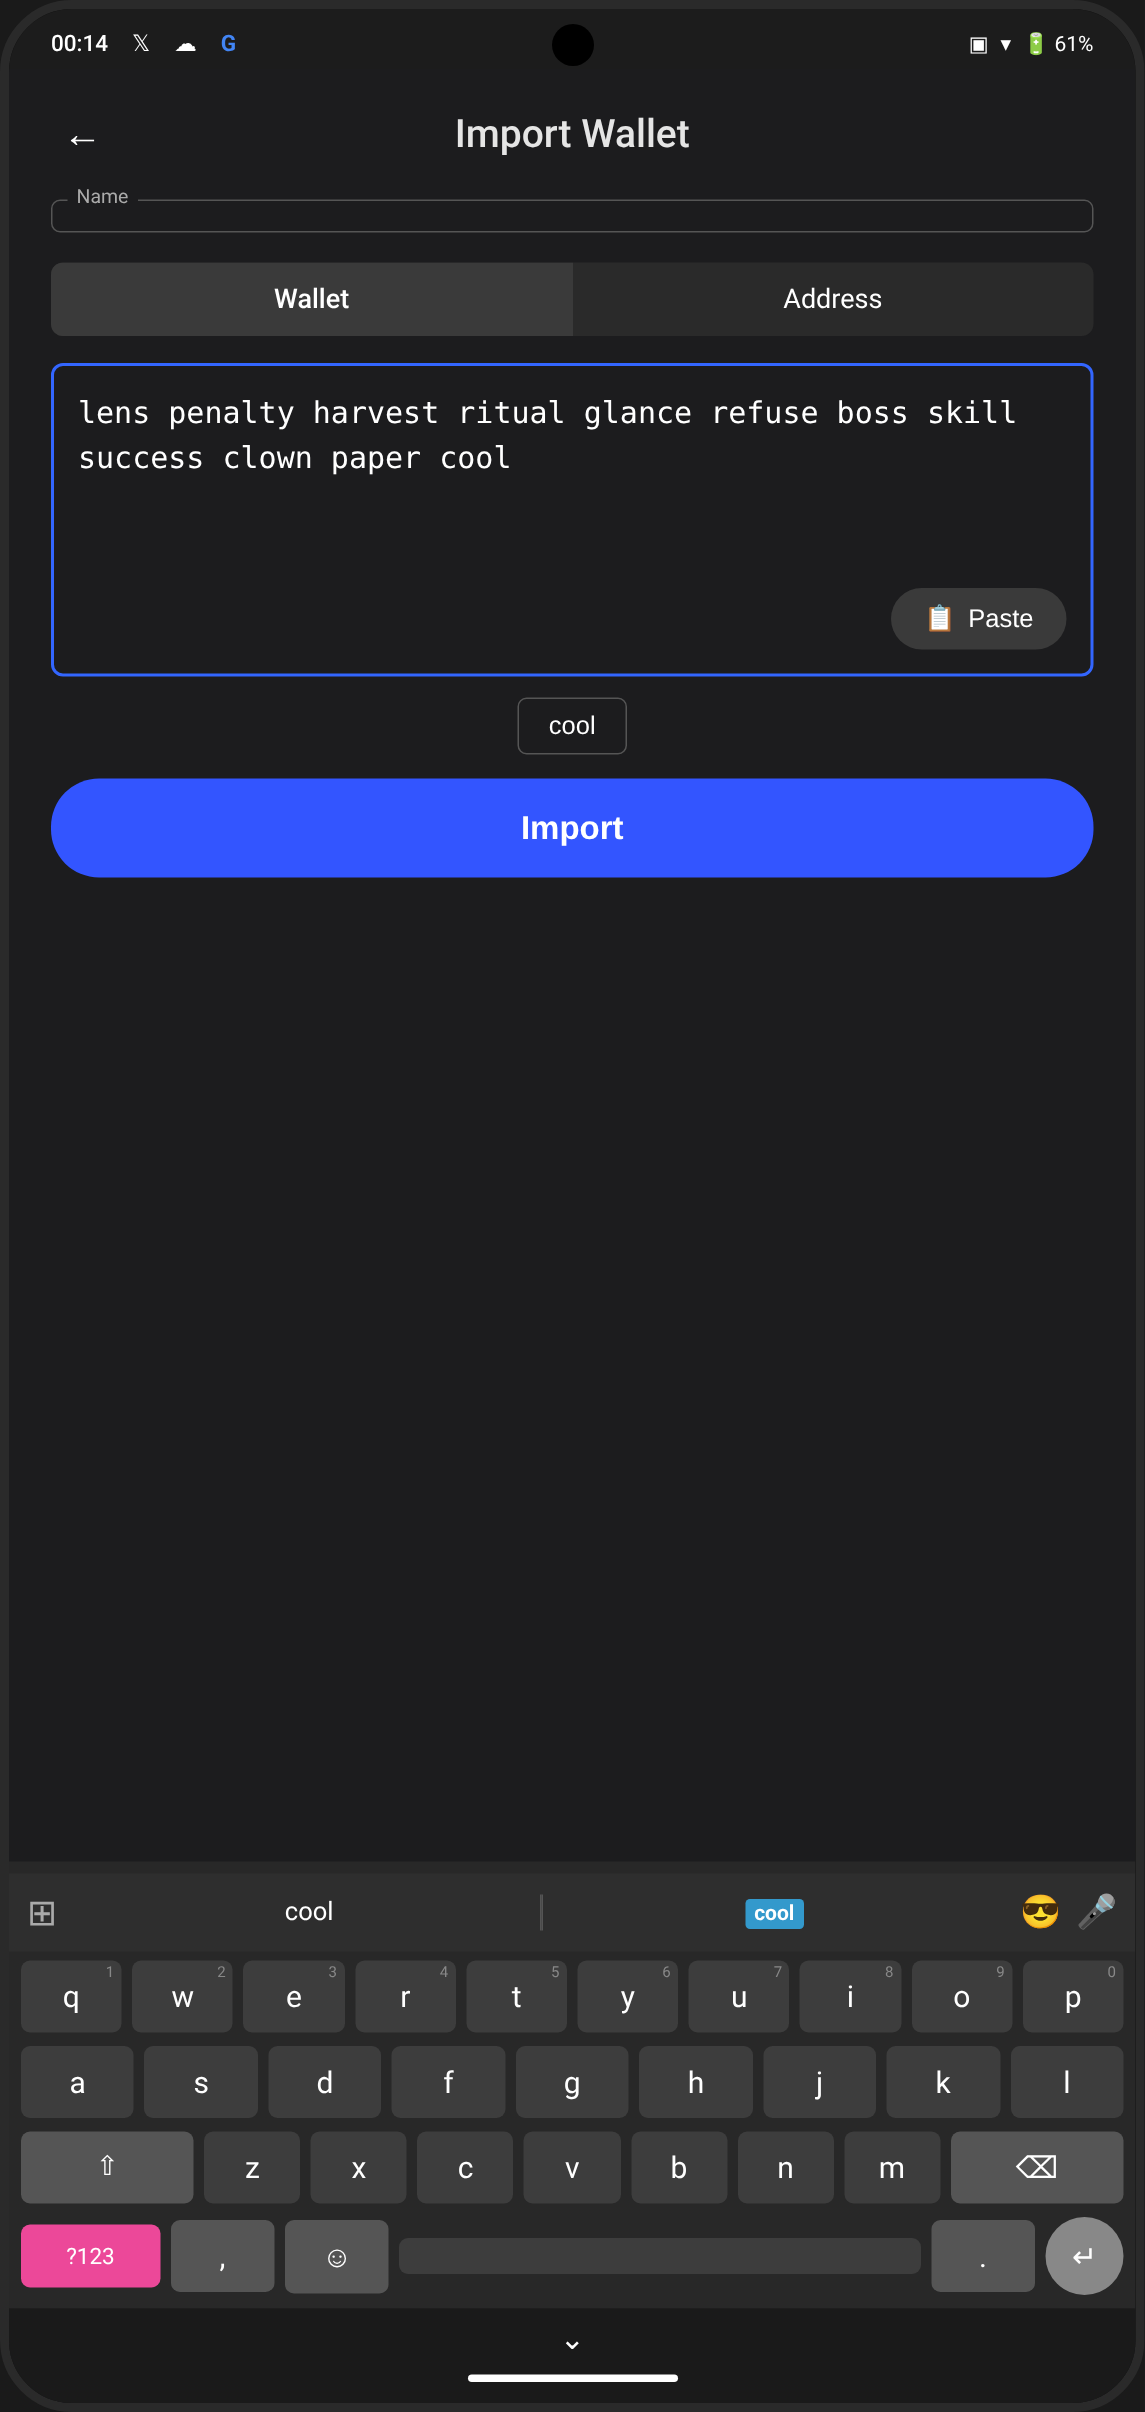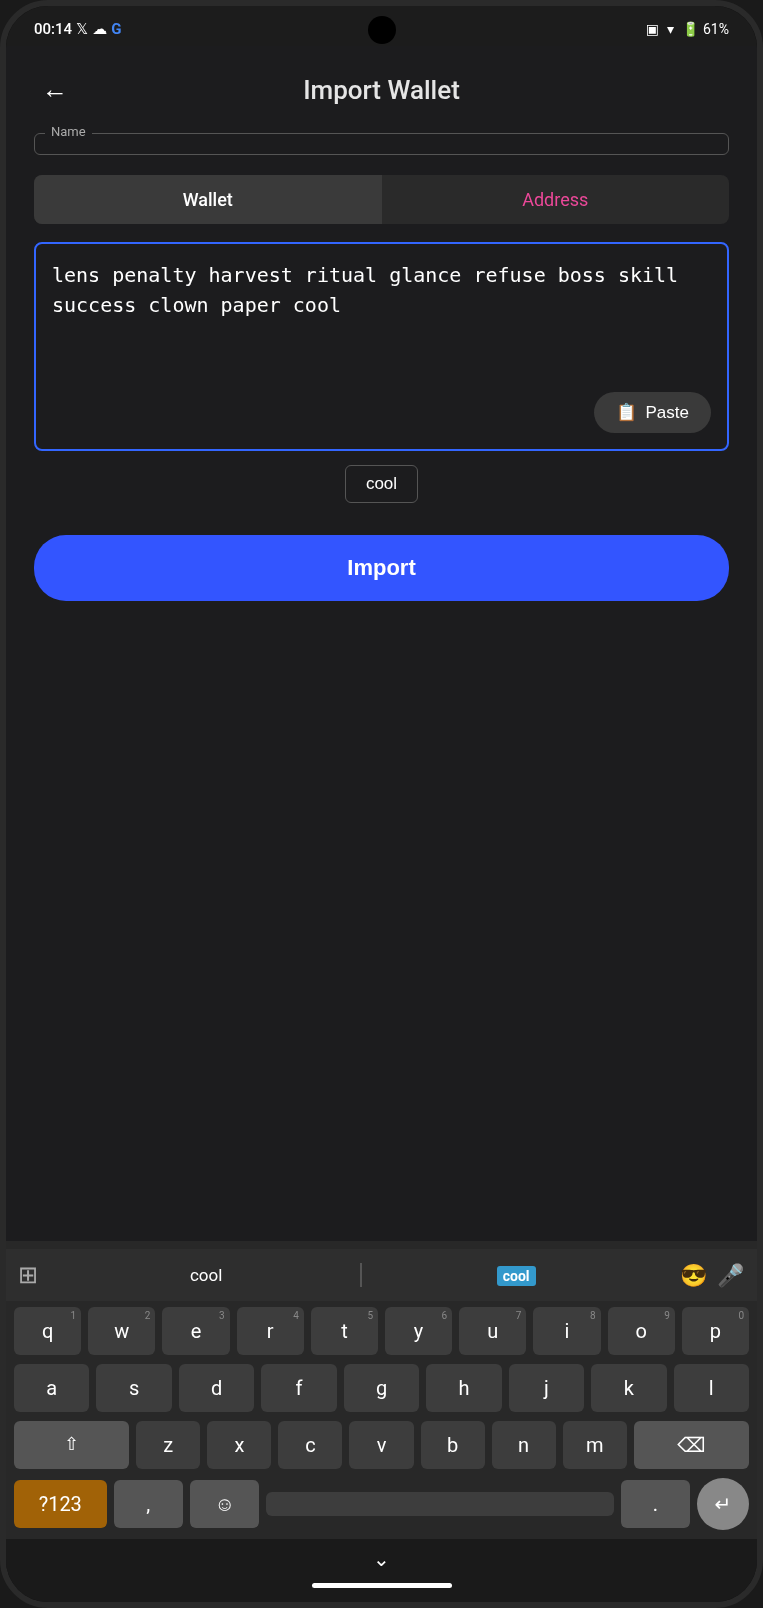--- a/index.html
+++ b/index.html
@@ -26,21 +26,21 @@
       background: #1c1c1c;
       display: flex;
       justify-content: space-between;
       align-items: center;
       padding: 14px 28px 8px;
       flex-shrink: 0;
     }
     .status-left {
       display: flex;
       align-items: center;
-      gap: 4px;
+      gap: 16px;
       color: #fff;
       font-size: 15px;
       font-weight: 500;
     }
     .status-right {
       display: flex;
       align-items: center;
       gap: 8px;
       color: #fff;
       font-size: 14px;
@@ -118,21 +118,21 @@
       display: flex;
       background: #2a2a2a;
       border-radius: 8px;
       margin-bottom: 18px;
       overflow: hidden;
     }
     .tab-item {
       flex: 1;
       padding: 14px 0;
       text-align: center;
-      color: #ec4899;
+      color: #ffffff;
       font-size: 18px;
       cursor: pointer;
     }
     .tab-item.active {
       background: #3a3a3a;
       color: #fff;
       font-weight: 500;
     }
     .phrase-textarea-wrapper {
       border: 2px solid #3366ff;
@@ -185,21 +185,20 @@
       background: #3355ff;
       border: none;
       border-radius: 32px;
       color: #fff;
       font-size: 22px;
       font-weight: 600;
       padding: 20px 0;
       width: 100%;
       cursor: pointer;
       margin-bottom: 12px;
-      margin-top: 16px;
     }
     .keyboard-area {
       background: #282828;
       flex-shrink: 0;
       padding: 8px 0 0;
     }
     .keyboard-suggestions {
       display: flex;
       align-items: center;
       background: #2e2e2e;
@@ -269,22 +268,22 @@
       flex: 1.8;
     }
     .kb-bottom-row {
       display: flex;
       justify-content: center;
       gap: 7px;
       margin-bottom: 9px;
       align-items: center;
     }
     .kb-key.num {
-      background: #a16207;
-      font-size: 20px;
+      background: #ec4899;
+      font-size: 15px;
       flex: 1.6;
     }
     .kb-key.comma {
       background: #555;
       flex: 1.2;
     }
     .kb-key.emoji {
       background: #555;
       flex: 1.2;
       font-size: 20px;

